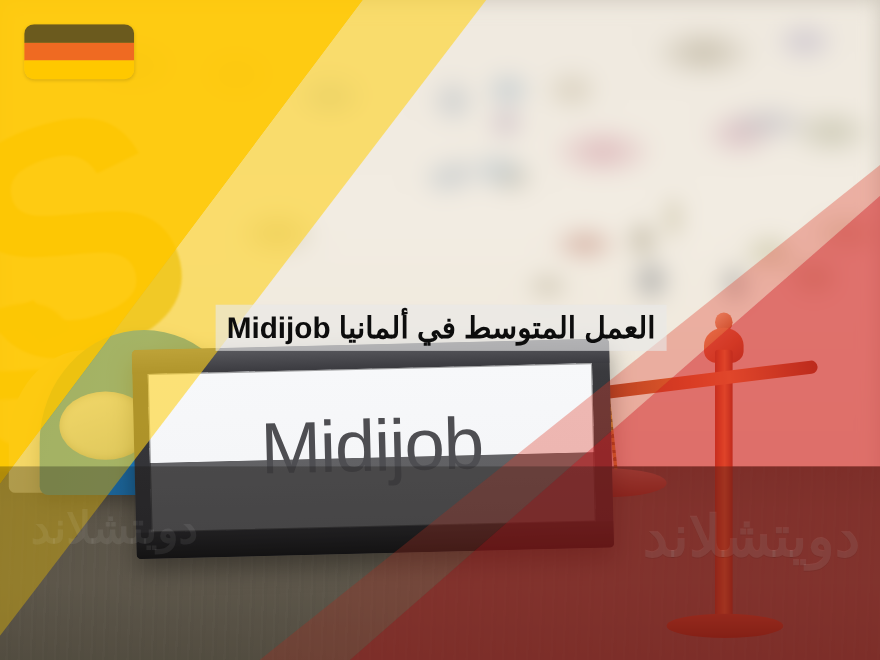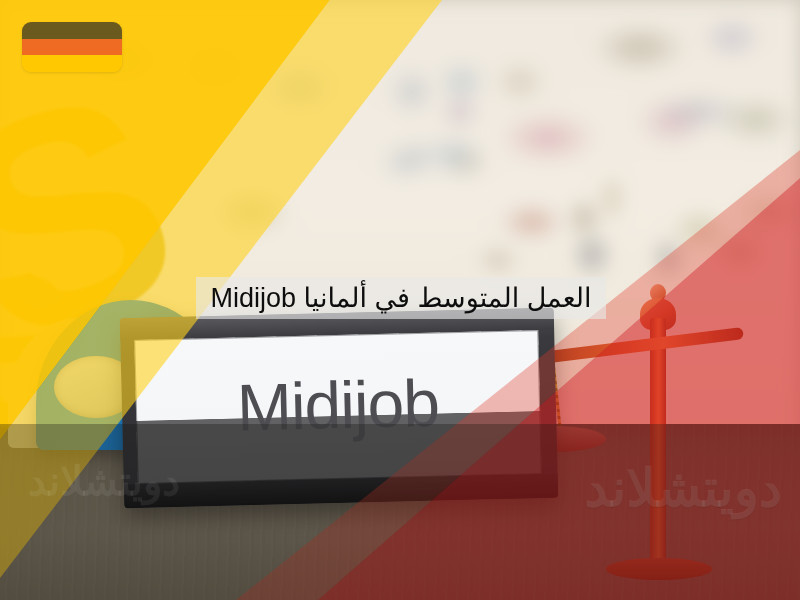--- a/index.html
+++ b/index.html
@@ -346,21 +346,21 @@
     height: 42px;
     background: rgba(233,233,233,.62);
     display: flex;
     align-items: center;
     justify-content: center;
     direction: rtl;
     overflow: visible;
   }
   .headline-text {
     font-size: 27px;
-    font-weight: 400;
+    font-weight: 700;
     color: #0d0d0d;
     white-space: nowrap;
     line-height: 1;
     letter-spacing: 0;
     font-family: "Liberation Sans", sans-serif;
   }
 </style>
 </head>
 <body>
 

